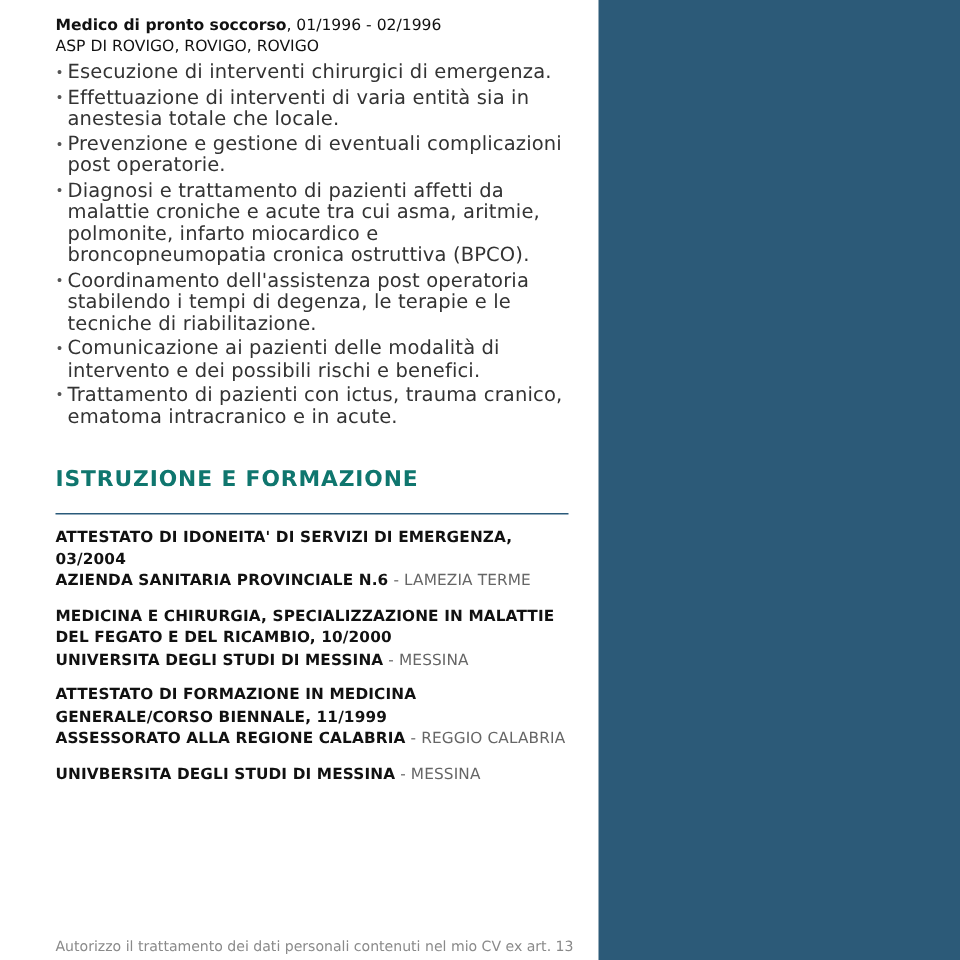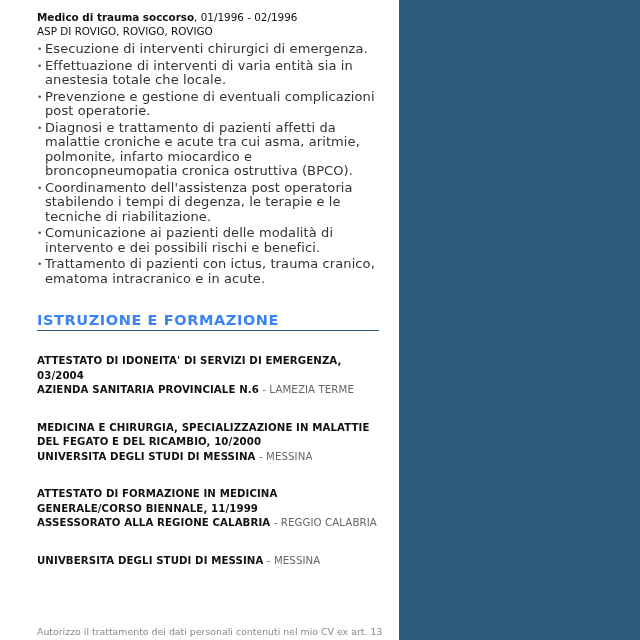--- a/index.html
+++ b/index.html
@@ -22,46 +22,46 @@
     .job-org { font-size: 10.4px; color: #111; line-height: 14px; }
     ul.bullets { list-style: none; margin: 4px 0 0 0; padding: 0; }
     ul.bullets li {
       position: relative; padding-left: 8px; font-size: 13px; color: #333;
       line-height: 14.5px; margin-bottom: 2px; letter-spacing: 0.1px;
     }
     ul.bullets li::before {
       content: "\2022"; position: absolute; left: 0; top: 0; color: #555; font-size: 9px;
     }
     .section-title {
-      margin-top: 25px; font-size: 14.5px; font-weight: bold; color: #3b82f6;
-      letter-spacing: 0.6px; line-height: 18px; padding-bottom: 1px;
+      margin-top: 25px; font-size: 14.5px; font-weight: bold; color: #0f766e;
+      letter-spacing: 0.6px; line-height: 18px; padding-bottom: 13px;
       border-bottom: 1.5px solid #2a5a7a; width: 342px;
     }
-    .edu { margin-top: 23px; }
+    .edu { margin-top: 9px; }
     .edu + .edu { }
     .edu-title {
       font-size: 10.2px; font-weight: bold; color: #111; line-height: 14.5px; letter-spacing: 0.1px;
     }
     .edu-org { font-size: 10.2px; line-height: 14.5px; color: #111; letter-spacing: 0.1px; }
     .edu-org b { font-weight: bold; }
     .edu-org .loc { color: #666; font-weight: normal; }
     .footer {
       position: absolute; left: 37px; top: 626px; font-size: 9.4px; color: #8a8a8a;
       white-space: nowrap;
       text-align: right;
     }
   </style>
 </head>
 <body>
 
 <div class="left">
   <div class="content">
 
     <div>
-      <div class="job-title"><b>Medico di trauma soccorso</b><span>, 01/1996 - 02/1996</span></div>
+      <div class="job-title"><b>Medico di pronto soccorso</b><span>, 01/1996 - 02/1996</span></div>
       <div class="job-org">ASP DI ROVIGO, ROVIGO, ROVIGO</div>
       <ul class="bullets">
         <li>Esecuzione di interventi chirurgici di emergenza.</li>
         <li>Effettuazione di interventi di varia entità sia in anestesia totale che locale.</li>
         <li>Prevenzione e gestione di eventuali complicazioni post operatorie.</li>
         <li>Diagnosi e trattamento di pazienti affetti da malattie croniche e acute tra cui asma, aritmie, polmonite, infarto miocardico e broncopneumopatia cronica ostruttiva (BPCO).</li>
         <li>Coordinamento dell'assistenza post operatoria stabilendo i tempi di degenza, le terapie e le tecniche di riabilitazione.</li>
         <li>Comunicazione ai pazienti delle modalità di intervento e dei possibili rischi e benefici.</li>
         <li>Trattamento di pazienti con ictus, trauma cranico, ematoma intracranico e in acute.</li>
       </ul>

